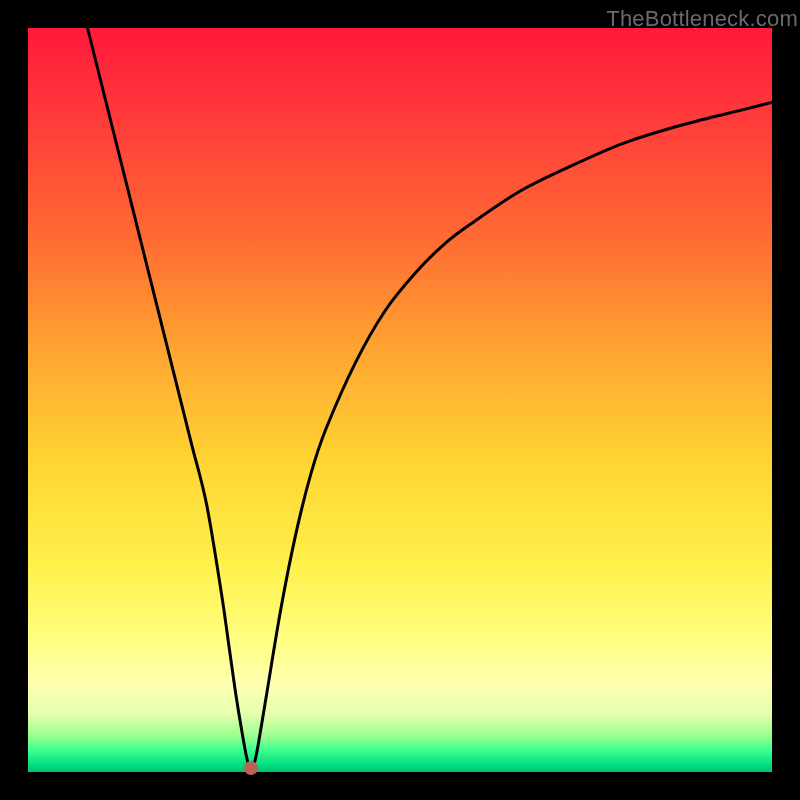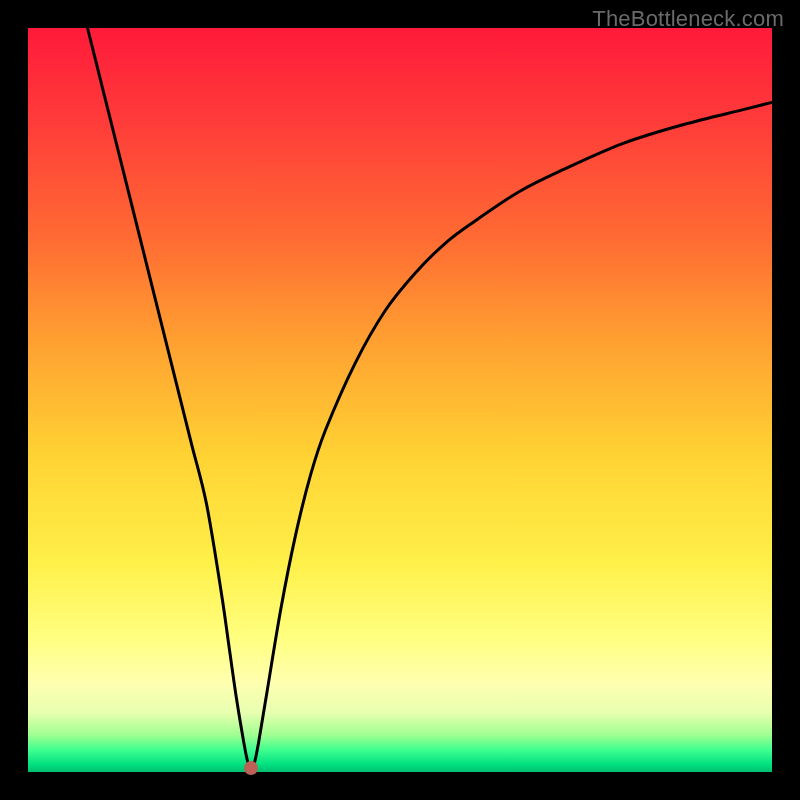--- a/index.html
+++ b/index.html
@@ -29,21 +29,21 @@
       #e8ffb0 92%,
       #a0ff90 95%,
       #40ff90 97%,
       #00e080 99%,
       #00c070 100%
     );
   }
   .watermark {
     position: absolute;
     top: 6px;
-    right: 16px;
+    right: 2px;
     font-size: 22px;
     font-weight: 500;
     color: #6a6a6a;
     letter-spacing: 0.2px;
     user-select: none;
   }
   svg.curve {
     position: absolute;
     left: 28px;
     top: 28px;

